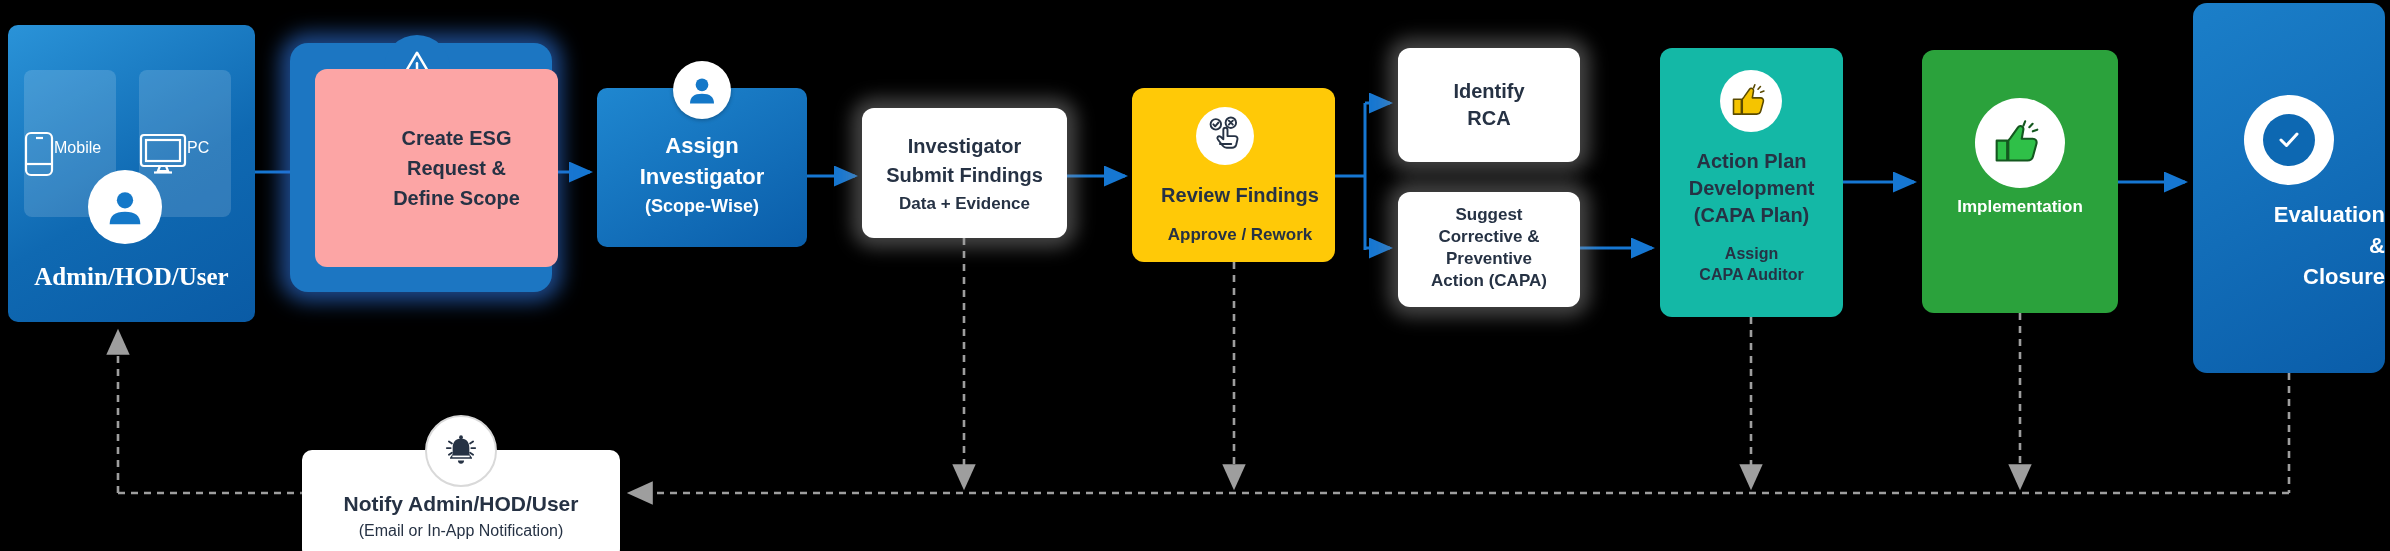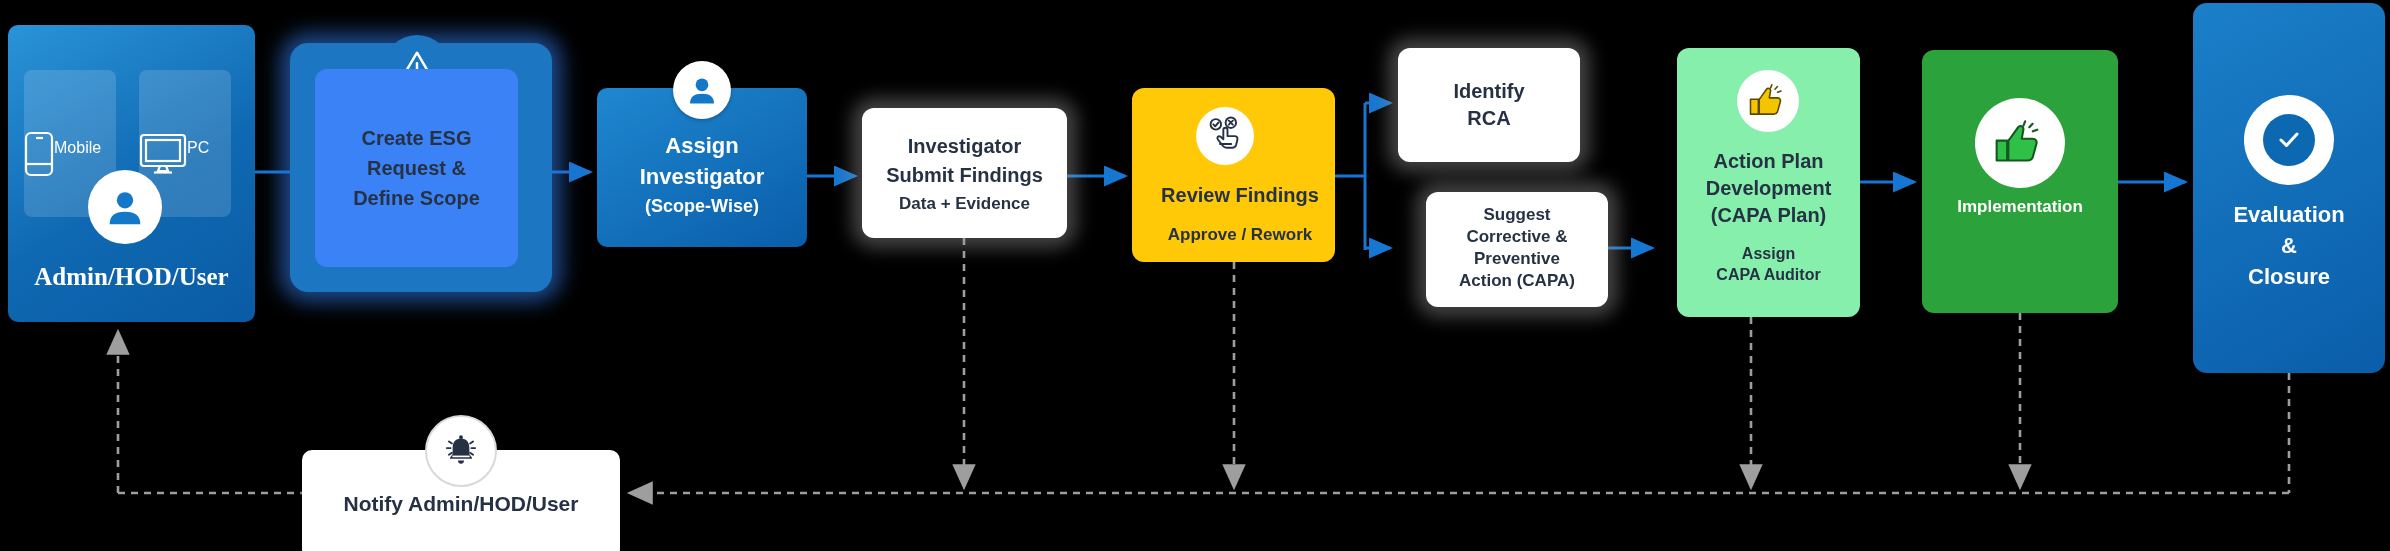--- a/index.html
+++ b/index.html
@@ -19,60 +19,60 @@
   .tile .ticon{margin-top:20px;height:64px;display:flex;align-items:center;}
   .tile .tlabel{color:#fff;font-size:16px;margin-top:8px;}
   .tile-mobile{left:16px;}
   .tile-pc{left:131px;text-align:center;}
   .admin-avatar{left:80px;top:145px;width:74px;height:74px;}
   .admin-title{position:absolute;left:0;right:0;top:238px;text-align:center;color:#fff;
                font-size:25px;font-weight:bold;font-family:Liberation Serif, serif;}
   
   .create{left:290px;top:43px;width:262px;height:249px;border-radius:18px;background:#1c76c2;
           box-shadow:0 0 20px 10px rgba(45,110,210,0.65);}
-  .create-card{position:absolute;left:25px;top:26px;width:203px;height:198px;background:#3b82f6;
+  .create-card{position:absolute;left:25px;top:26px;width:203px;height:198px;background:#fca5a5;
                border-radius:12px;display:flex;align-items:center;justify-content:center;
-               text-align:center;color:#263244;font-size:20px;font-weight:bold;line-height:30px;}
+               text-align:center;color:#263244;font-size:20px;font-weight:bold;line-height:30px;padding-left:40px;}
   .create-badge{left:94px;top:-8px;width:66px;height:66px;background:#1c76c2;}
   
   .assign{left:597px;top:88px;width:210px;height:159px;border-radius:10px;
           background:linear-gradient(150deg,#1f87d0,#0a5da9);text-align:center;color:#fff;}
   .assign-badge{left:76px;top:-27px;width:58px;height:58px;box-shadow:0 1px 4px rgba(0,0,0,.3);}
   .assign-title{margin-top:42px;font-size:22px;font-weight:bold;line-height:31px;}
   .assign-sub{margin-top:4px;font-size:18px;font-weight:bold;}
   
   .whitecard{background:#fff;border-radius:12px;text-align:center;color:#263244;
              box-shadow:0 0 18px 10px rgba(150,150,150,0.45);}
   .submit{left:862px;top:108px;width:205px;height:130px;}
   .submit-title{margin-top:24px;font-size:20px;font-weight:bold;line-height:29px;}
   .submit-sub{margin-top:4px;font-size:17px;font-weight:600;}
   .rca{left:1398px;top:48px;width:182px;height:114px;}
   .rca-title{margin-top:30px;font-size:20px;font-weight:bold;line-height:27px;}
-  .suggest{left:1398px;top:192px;width:182px;height:115px;margin-left:28px;}
+  .suggest{left:1398px;top:192px;width:182px;height:115px;}
   .suggest-title{margin-top:12px;font-size:17px;font-weight:bold;line-height:22px;}
   
   .review{left:1132px;top:88px;width:203px;height:174px;border-radius:12px;background:#ffc907;
           text-align:center;color:#263244;padding-left:13px;}
   .review-badge{left:64px;top:19px;width:58px;height:58px;}
   .review-title{margin-top:96px;font-size:20px;font-weight:bold;}
   .review-sub{margin-top:18px;font-size:17px;font-weight:700;text-align:center;}
   
-  .action{left:1660px;top:48px;width:183px;height:269px;border-radius:12px;background:#86efac;
-          text-align:center;color:#263244;margin-left:17px;}
+  .action{left:1660px;top:48px;width:183px;height:269px;border-radius:12px;background:#14b8a6;
+          text-align:center;color:#263244;}
   .action-badge{left:60px;top:22px;width:62px;height:62px;}
   .action-title{margin-top:100px;font-size:20px;font-weight:bold;line-height:27px;}
   .action-sub{margin-top:14px;font-size:16px;font-weight:bold;line-height:21px;}
   
   .impl{left:1922px;top:50px;width:196px;height:263px;border-radius:12px;background:#2ba23c;
         text-align:center;color:#fff;}
   .impl-badge{left:53px;top:48px;width:90px;height:90px;}
   .impl-title{margin-top:109px;font-size:17px;font-weight:bold;line-height:32px;}
   
   .eval{left:2193px;top:3px;width:192px;height:370px;border-radius:14px;
-        background:linear-gradient(150deg,#1b7fc9,#0a5da9);text-align:center;color:#fff;}
+        background:linear-gradient(150deg,#1b7fc9,#0a5da9);text-align:right;color:#fff;}
   .eval-badge{left:51px;top:92px;width:90px;height:90px;}
   .eval-inner{width:52px;height:52px;border-radius:50%;background:#0d68b2;display:flex;
               align-items:center;justify-content:center;}
   .eval-title{margin-top:196px;font-size:22px;font-weight:bold;line-height:31px;}
   
   .notify{left:302px;top:450px;width:318px;height:109px;background:#fff;border-radius:10px;
           text-align:center;color:#263244;box-shadow:0 2px 8px rgba(0,0,0,0.4);}
   .notify-badge{left:123px;top:-35px;width:68px;height:68px;border:2px solid #d9d9d9;}
   .notify-title{margin-top:42px;font-size:21px;font-weight:bold;}
   .notify-sub{margin-top:6px;font-size:16px;}
@@ -253,15 +253,16 @@
           <path d="M20.3,35.5 a3.7,3.7 0 0 0 7.4,0 z"></path>
         </g>
         <path d="M13.6,30.5 h20.8" stroke="#fff" stroke-width="2"></path>
         <g stroke="#263244" stroke-width="2.2" stroke-linecap="round" fill="none">
           <path d="M9.5,12.5 l3.6,2.6 M7,20.5 h4.6 M9.5,28.5 l3.6,-2.4"></path>
           <path d="M38.5,12.5 l-3.6,2.6 M41,20.5 h-4.6 M38.5,28.5 l-3.6,-2.4"></path>
         </g>
       </svg>
     </div>
     <div class="notify-title">Notify Admin/HOD/User</div>
+    <div class="notify-sub">(Email or In-App Notification)</div>
   </div>
 
 </div>
 
 </body></html>

